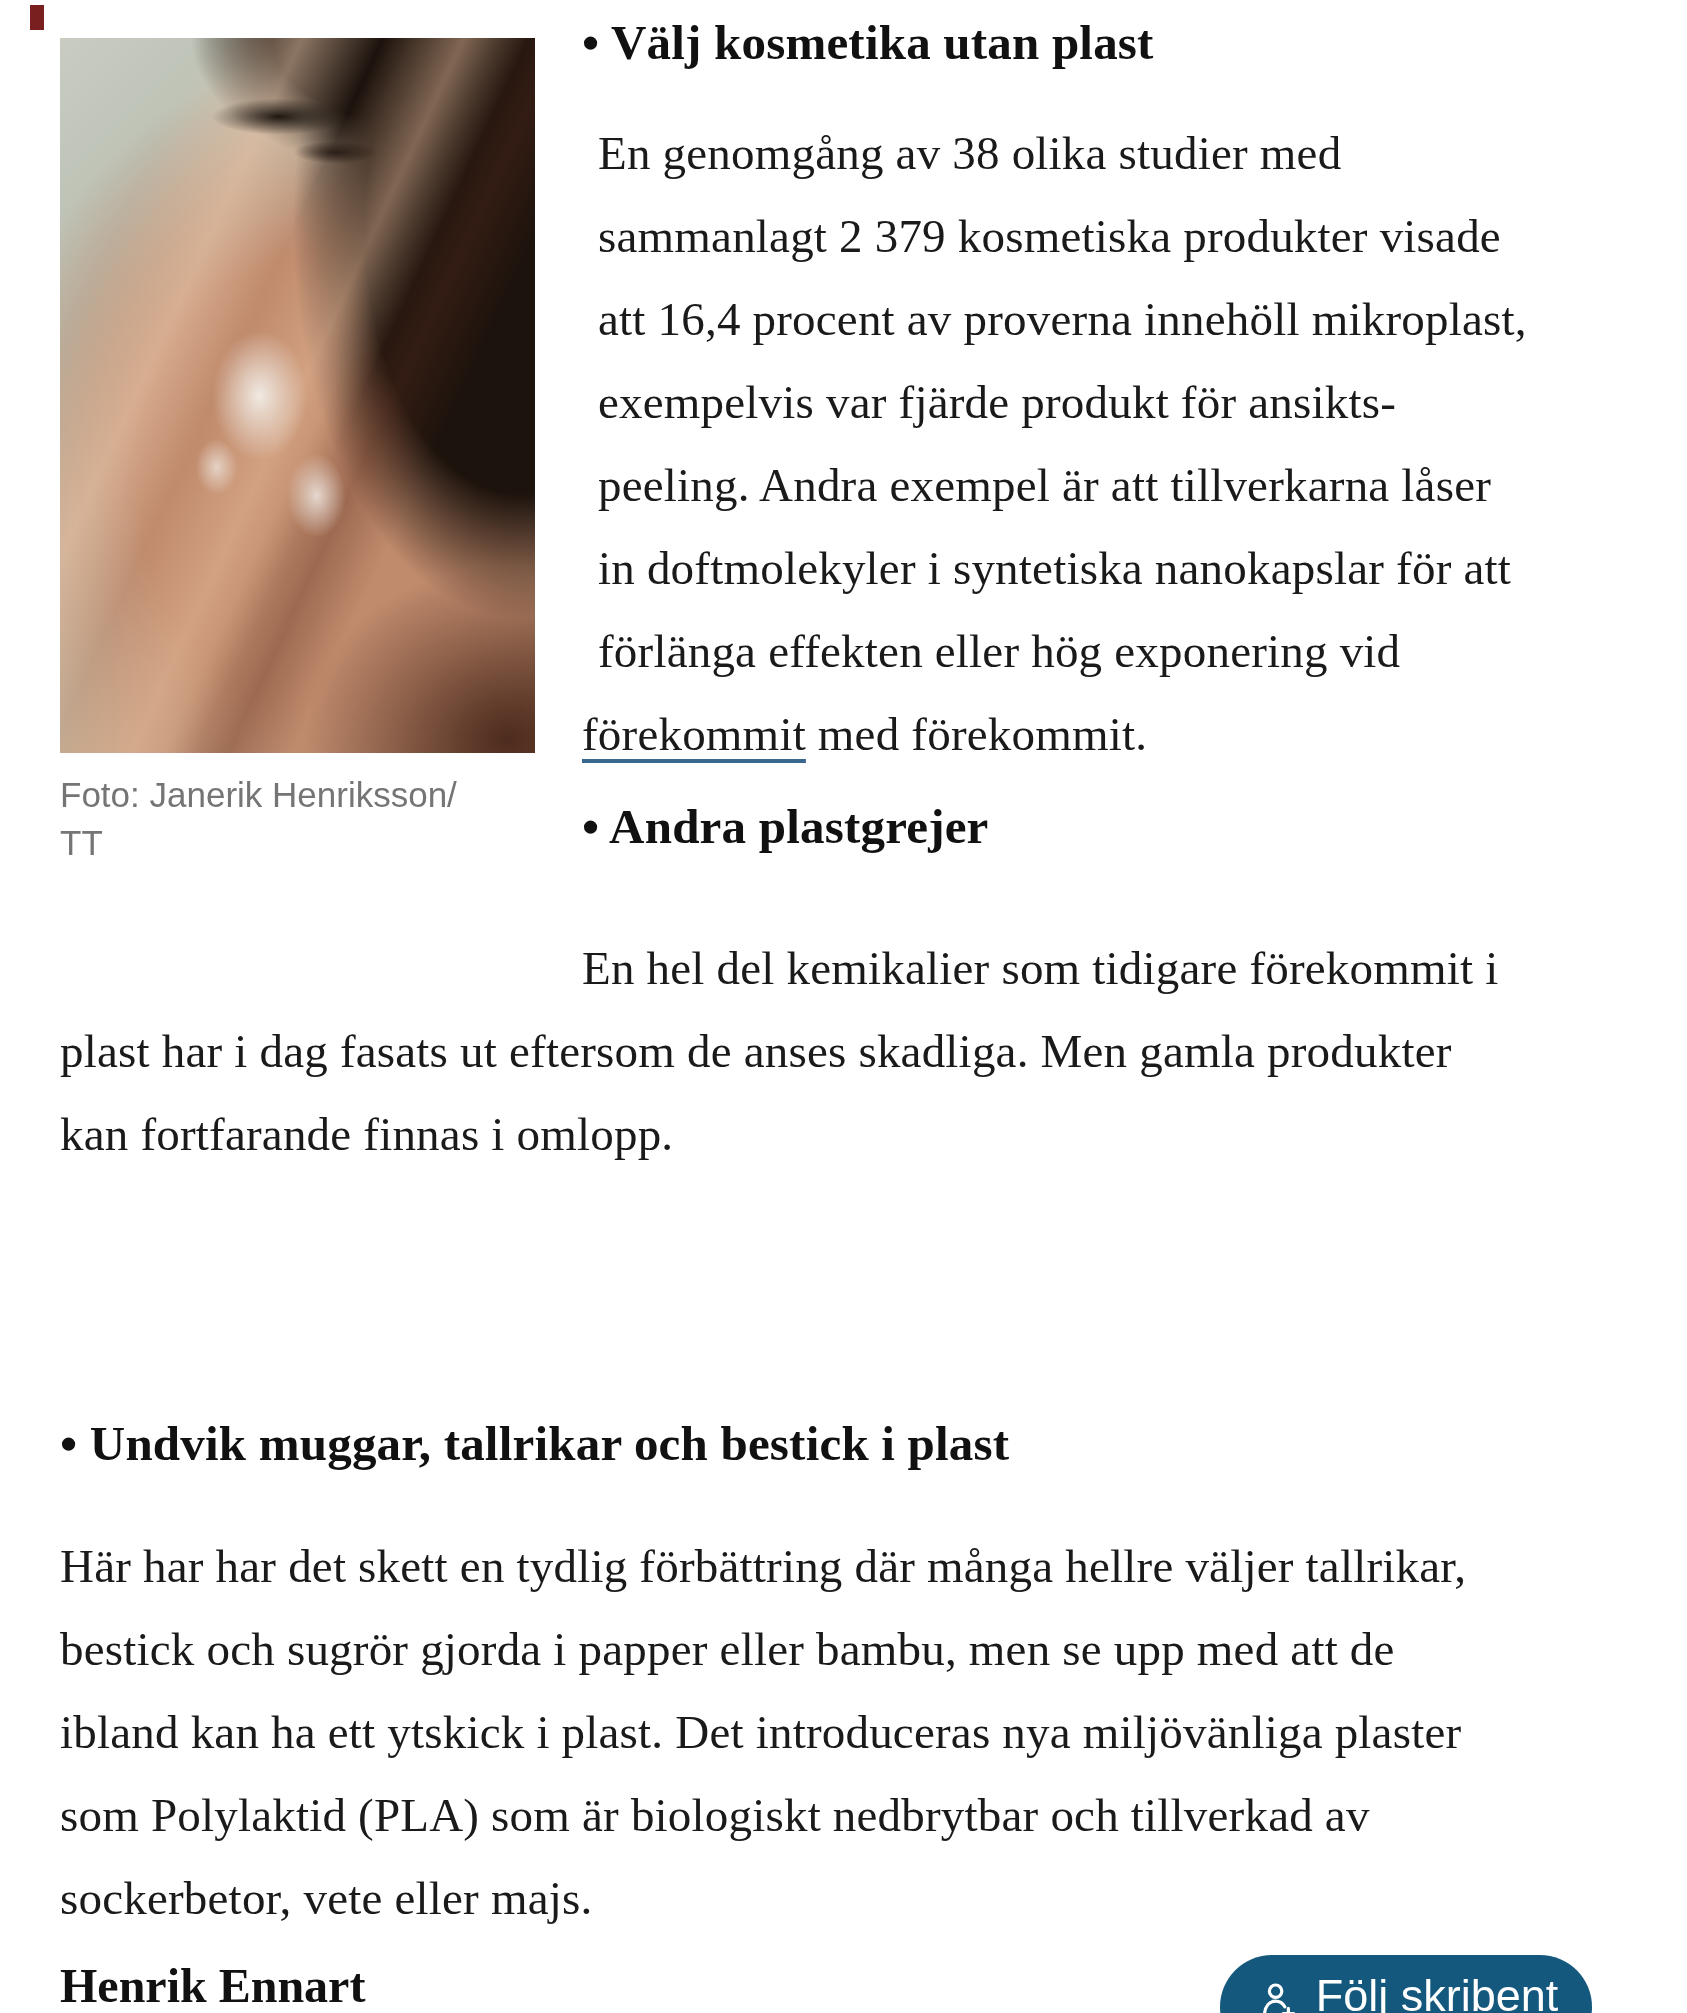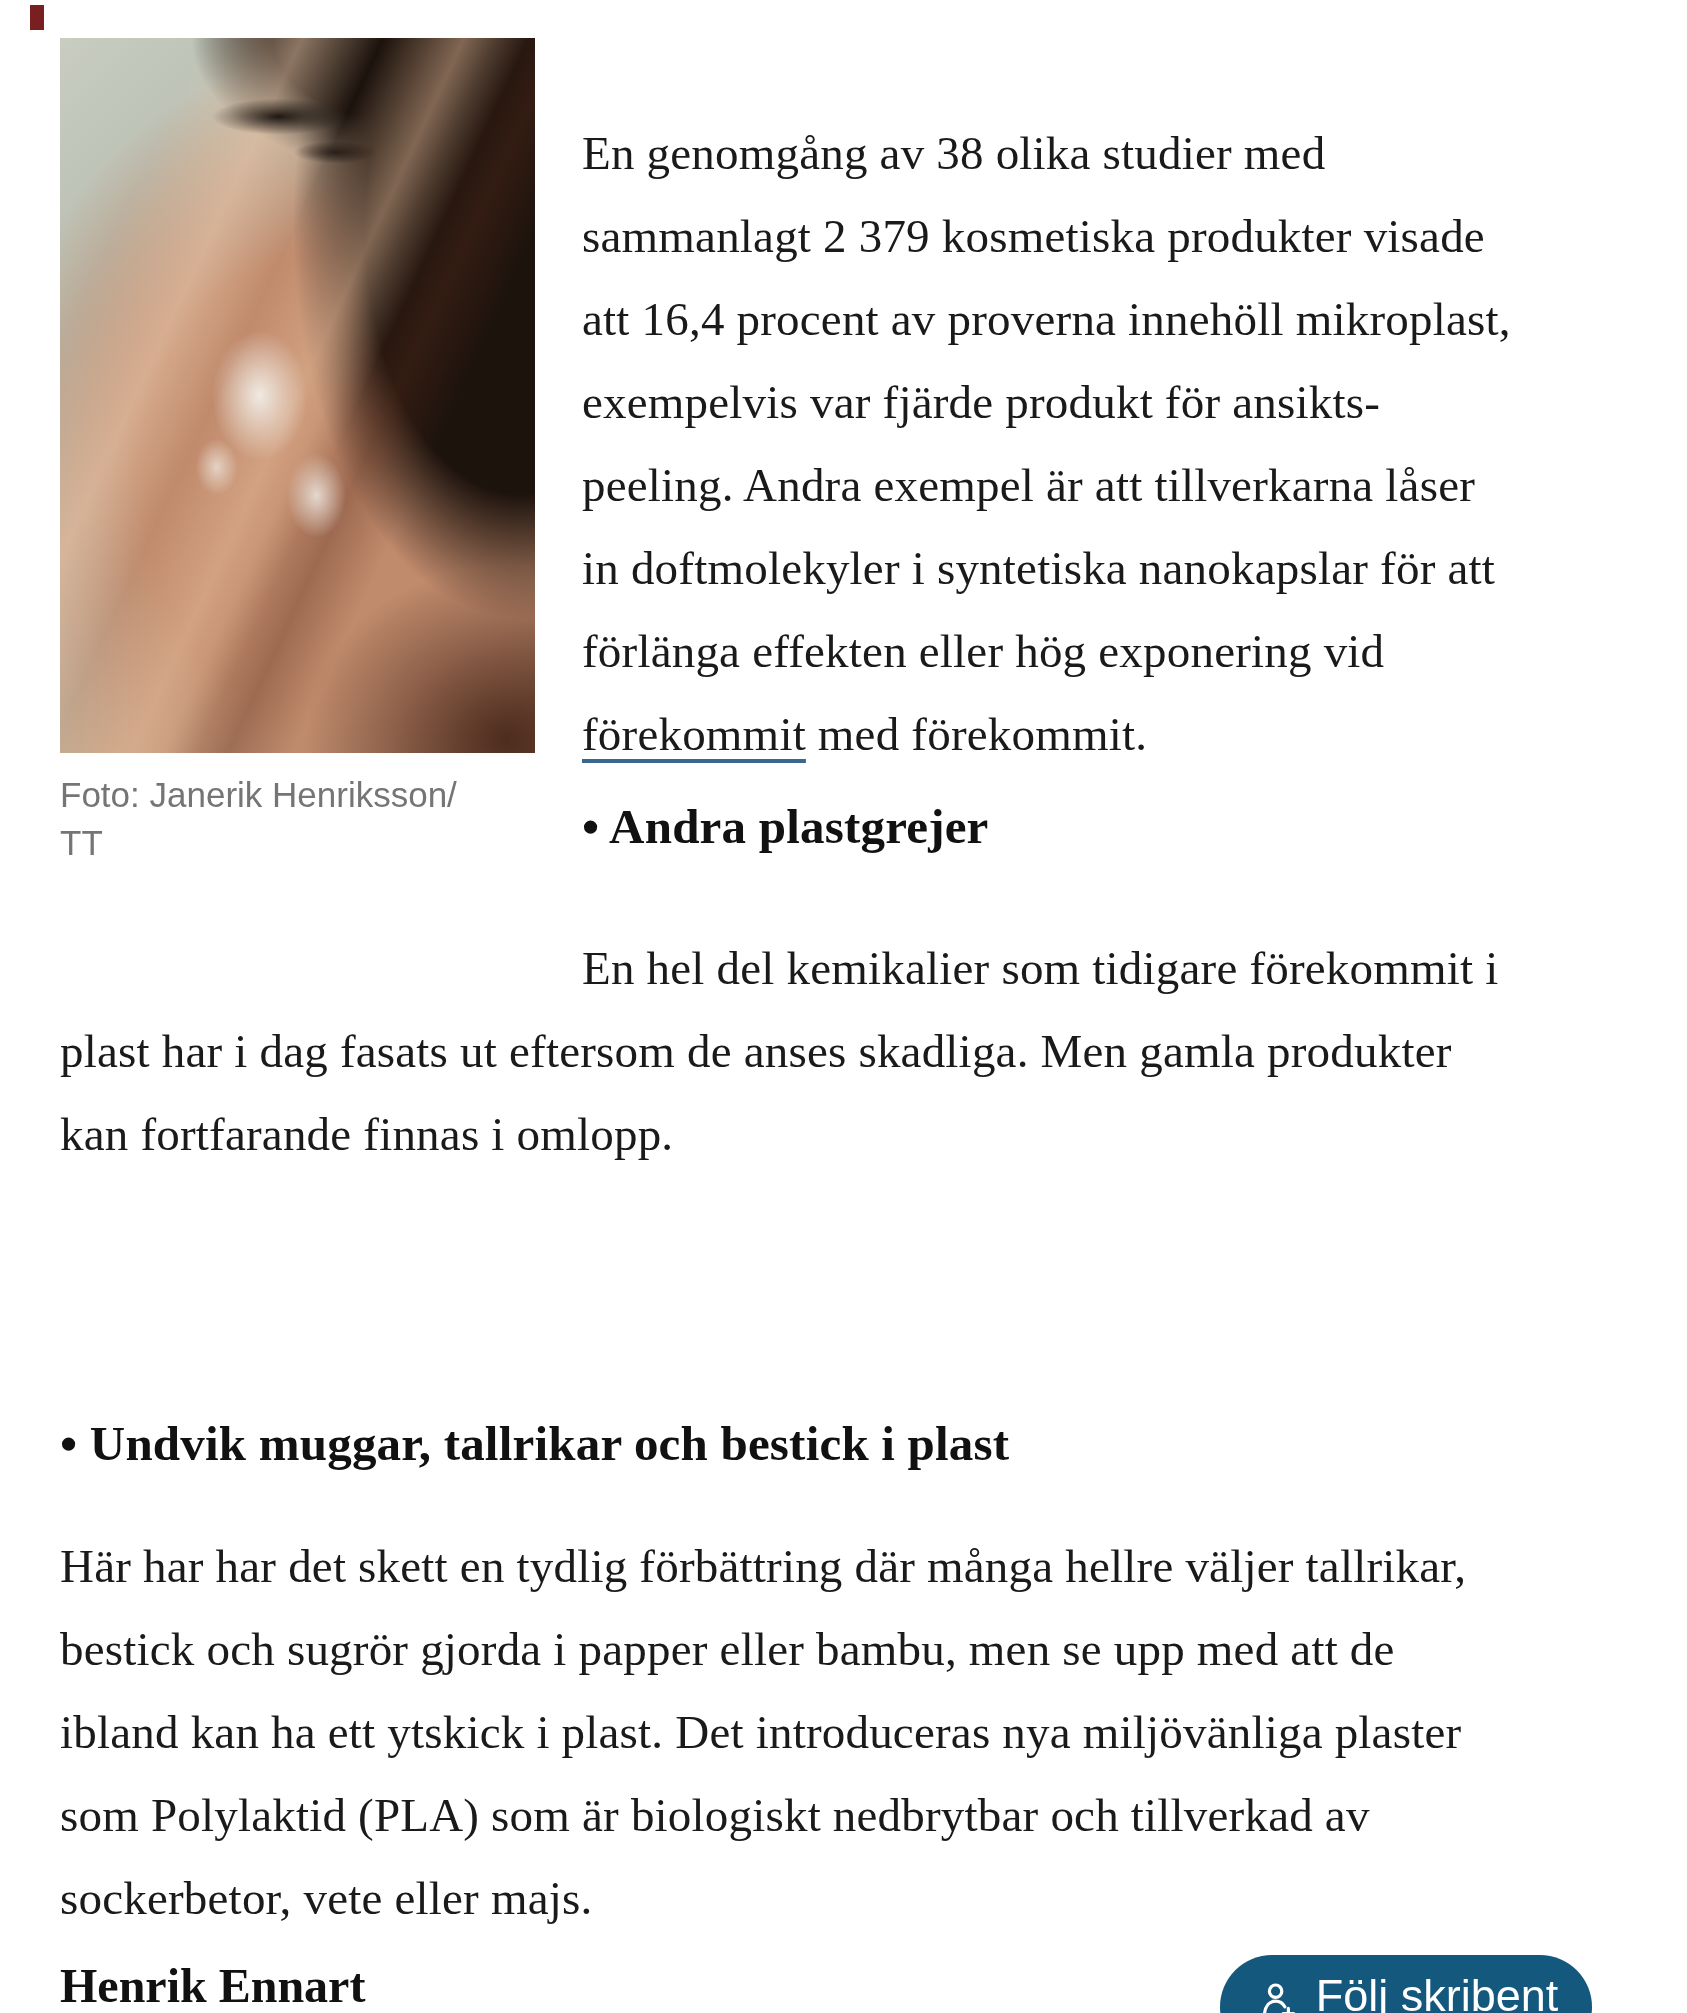--- a/index.html
+++ b/index.html
@@ -69,21 +69,21 @@
     font-size: 47px;
     line-height: 83px;
     color: #1a1a1a;
     white-space: pre;
     letter-spacing: 0.2px;
   }
   .col { left: 582px; }
   .full { left: 60px; }
 
   .heading-1 { left: 582px; top: 14px; }
-  .para-1    { top: 112px; }
+  .para-1    { top: 112px; margin-left: 16px; }
   .para-1-last { top: 693px; }
   .heading-2 { left: 582px; top: 798px; }
   .para-2-lead { top: 927px; }
   .para-2-rest { top: 1010px; }
   .para-3    { top: 1234px; }
   .heading-3 { left: 60px; top: 1415px; }
   .para-4    { top: 1525px; }
 
   .inline-link {
     color: inherit;
@@ -135,20 +135,21 @@
 <div class="page">
 
   <div class="red-mark"></div>
 
   <figure class="photo-figure" style="margin:0;">
     <div class="photo"></div>
     <figcaption class="photo-caption">Foto: Janerik Henriksson/
 TT</figcaption>
   </figure>
 
+  <div class="bullet-heading heading-1">• Välj kosmetika utan plast</div>
 
   <div class="para col para-1">En genomgång av 38 olika studier med
 sammanlagt 2 379 kosmetiska produkter visade
 att 16,4 procent av proverna innehöll mikroplast,
 exempelvis var fjärde produkt för ansikts-
 peeling. Andra exempel är att tillverkarna låser
 in doftmolekyler i syntetiska nanokapslar för att
 förlänga effekten eller hög exponering vid</div>
 
   <div class="para col para-1-last"><span class="inline-link">förekommit</span><span> med förekommit.</span></div>

